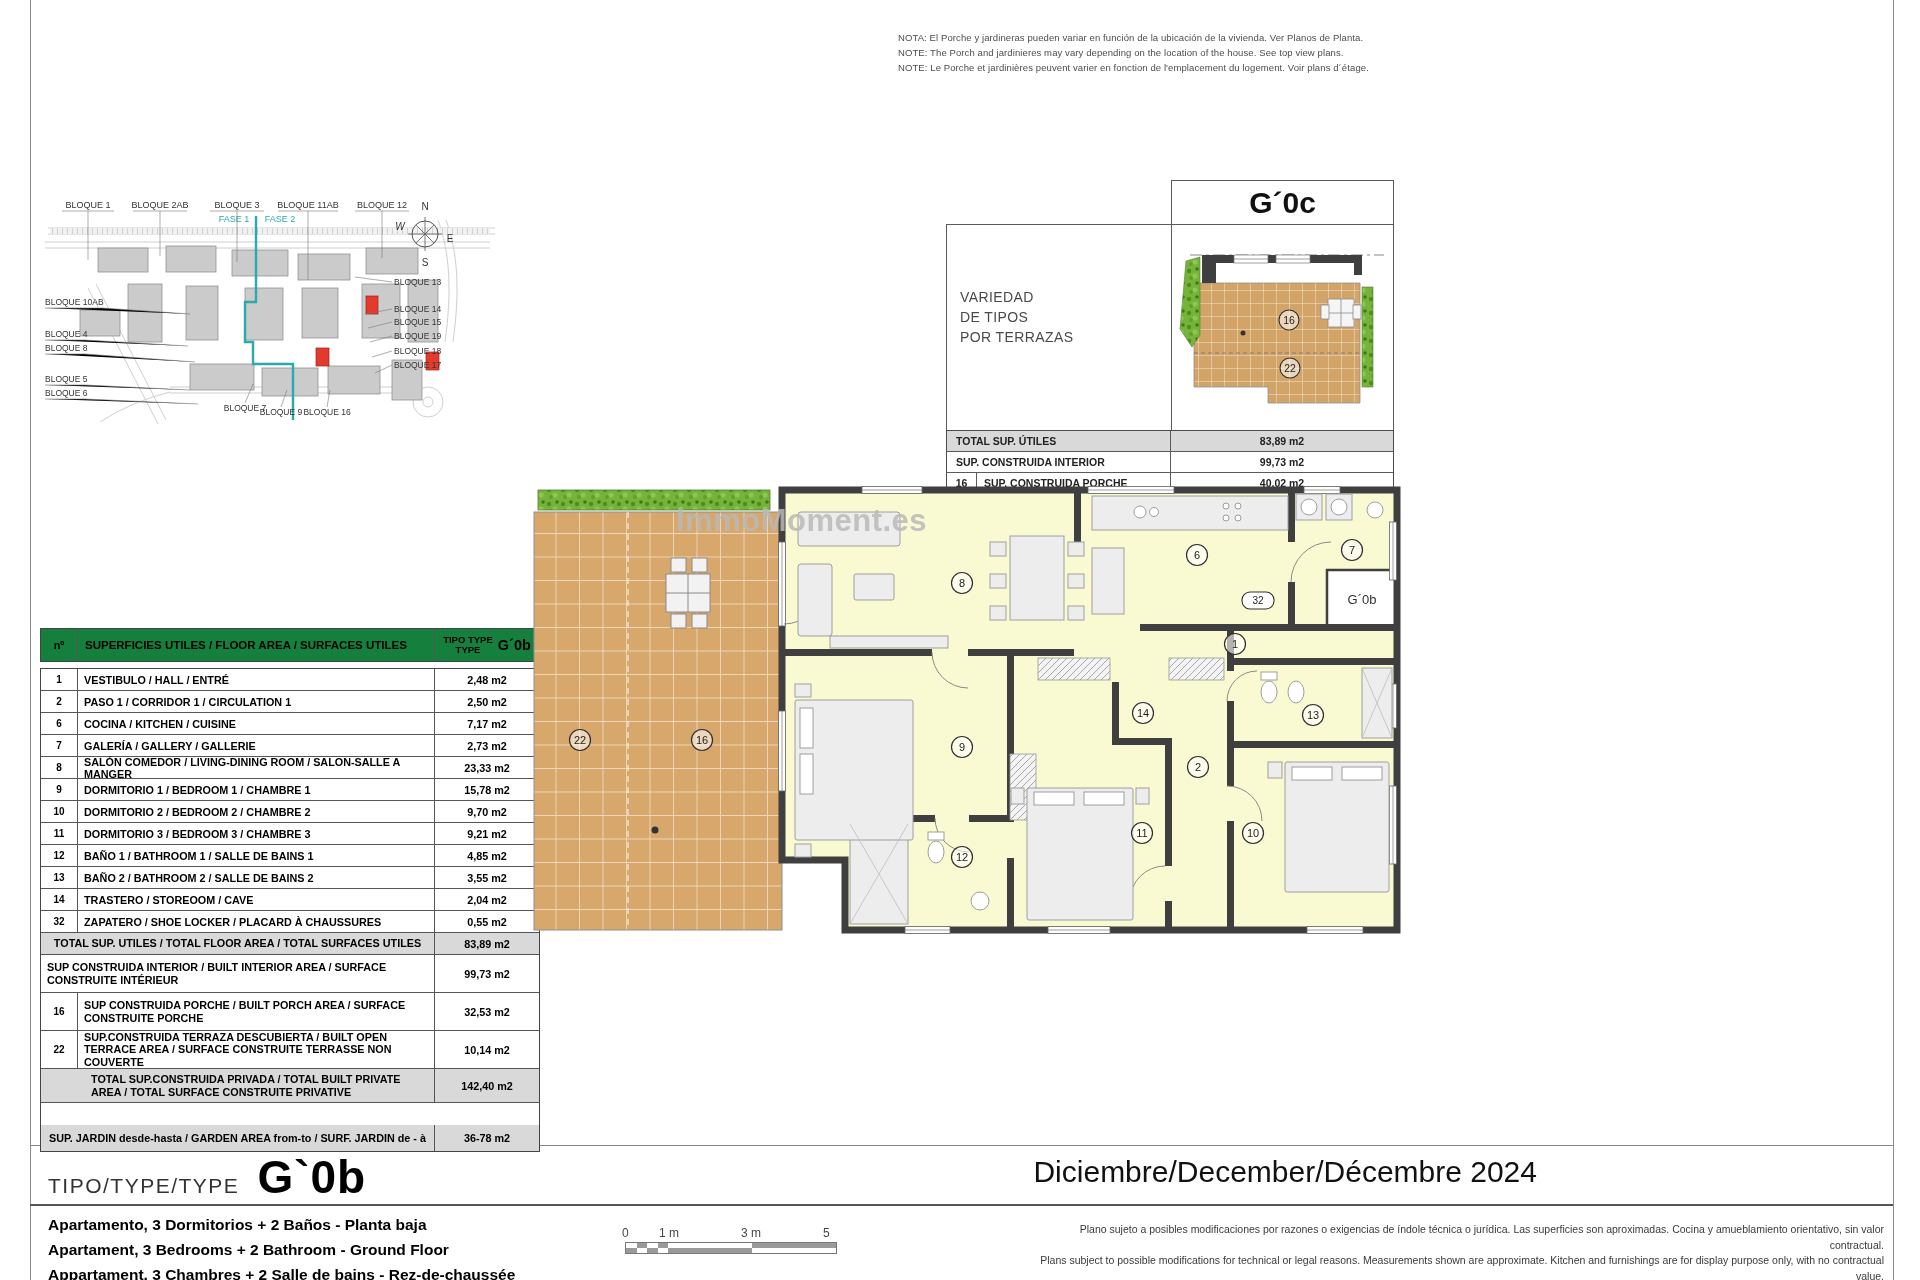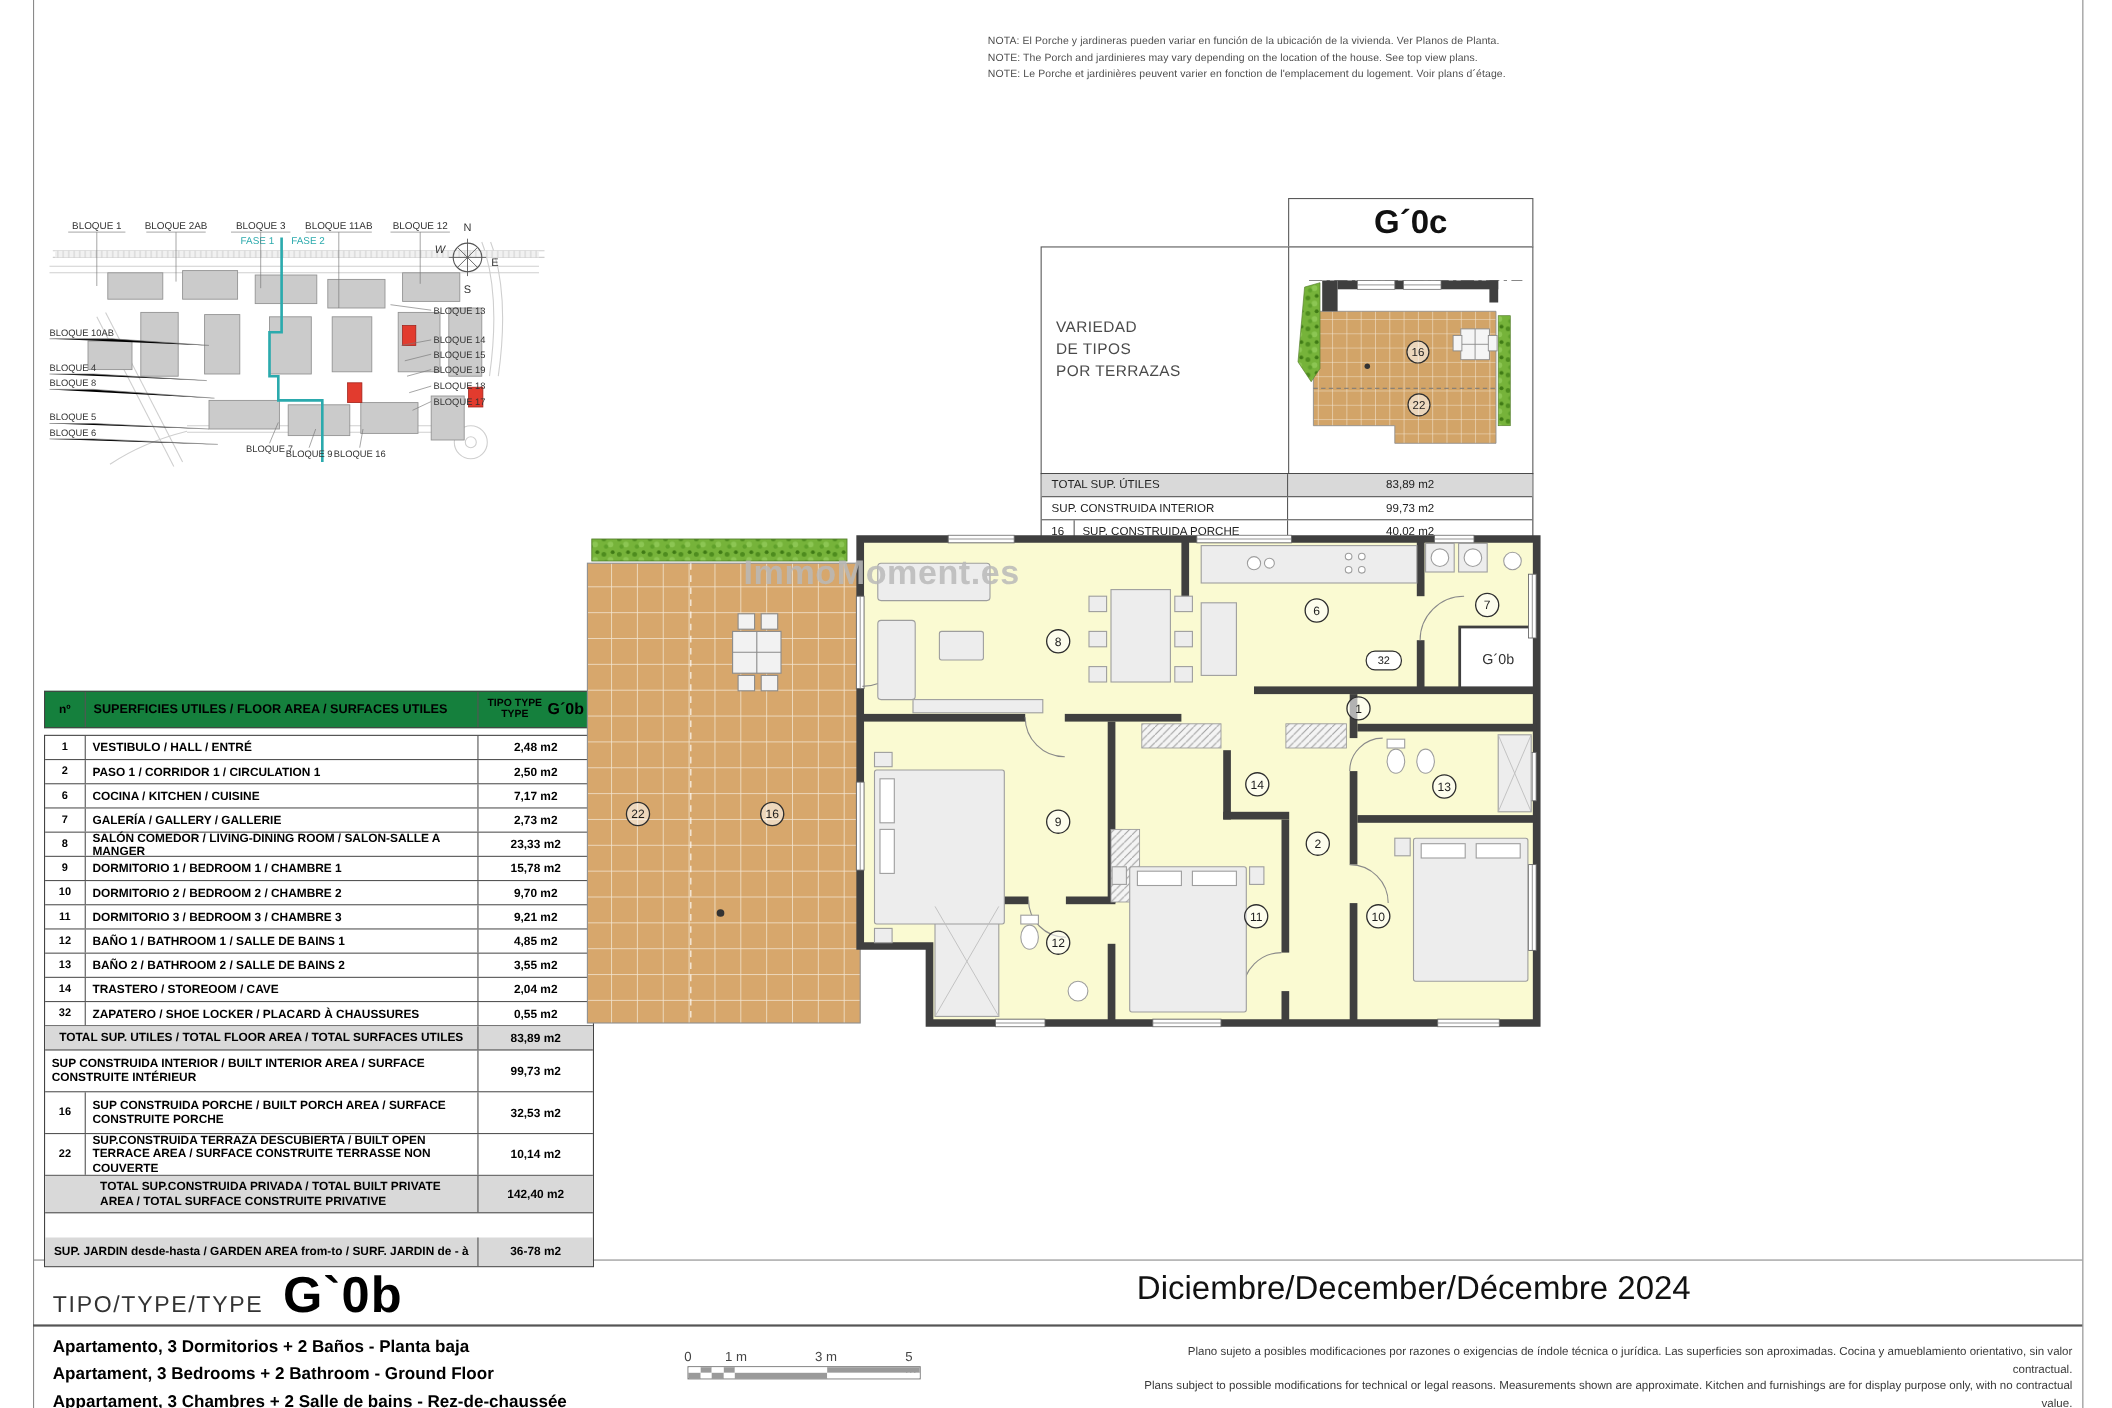--- a/index.html
+++ b/index.html
@@ -13,21 +13,21 @@
   .notes{position:absolute;left:898px;top:30px;font-size:9.5px;line-height:15px;color:#4d4d4d;letter-spacing:.1px;}
   
   .vbox{position:absolute;left:946px;top:148px;width:412px;height:357px;font-size:10px;margin-top:32px;}
   .vbox .cell{position:absolute;border:1px solid #5a5a5a;box-sizing:border-box;background:#fff;}
   .v-title{left:225px;top:0;width:223px;height:45px;display:flex;align-items:center;justify-content:center;
            font-size:30px;font-weight:700;color:#111;}
   .v-left{left:0;top:44px;width:226px;height:207px;}
   .v-sub{position:absolute;left:13px;top:62px;font-size:14px;line-height:20px;color:#4a4a4a;letter-spacing:.4px;}
   .v-plan{left:225px;top:44px;width:223px;height:207px;}
   .v-rows{position:absolute;left:0;top:250px;width:448px;border:1px solid #4a4a4a;box-sizing:border-box;}
-  .v-row{display:flex;border-bottom:1px solid #5a5a5a;height:21px;box-sizing:border-box;font-weight:400;font-size:10.5px;}
+  .v-row{display:flex;border-bottom:1px solid #5a5a5a;height:21px;box-sizing:border-box;font-weight:700;font-size:10.5px;}
   .v-row:last-child{border-bottom:none;}
   .v-row .num{width:30px;border-right:1px solid #5a5a5a;display:flex;align-items:center;justify-content:center;box-sizing:border-box;}
   .v-row .lab{flex:1;display:flex;align-items:center;padding-left:7px;border-right:1px solid #5a5a5a;box-sizing:border-box;}
   .v-row .lab.nonum{padding-left:9px;}
   .v-row .val{width:222px;display:flex;align-items:center;justify-content:center;box-sizing:border-box;}
   .v-row.gray{background:#d9d9d9;}
   
   .atable{position:absolute;left:40px;top:628px;width:500px;font-size:10.8px;font-weight:700;color:#000;}
   .at-header{display:flex;height:34px;background:#15803d;border:1.2px solid #444;box-sizing:border-box;}
   .at-header .h-num{width:37px;border-right:1px solid #555;display:flex;align-items:center;justify-content:center;box-sizing:border-box;}

